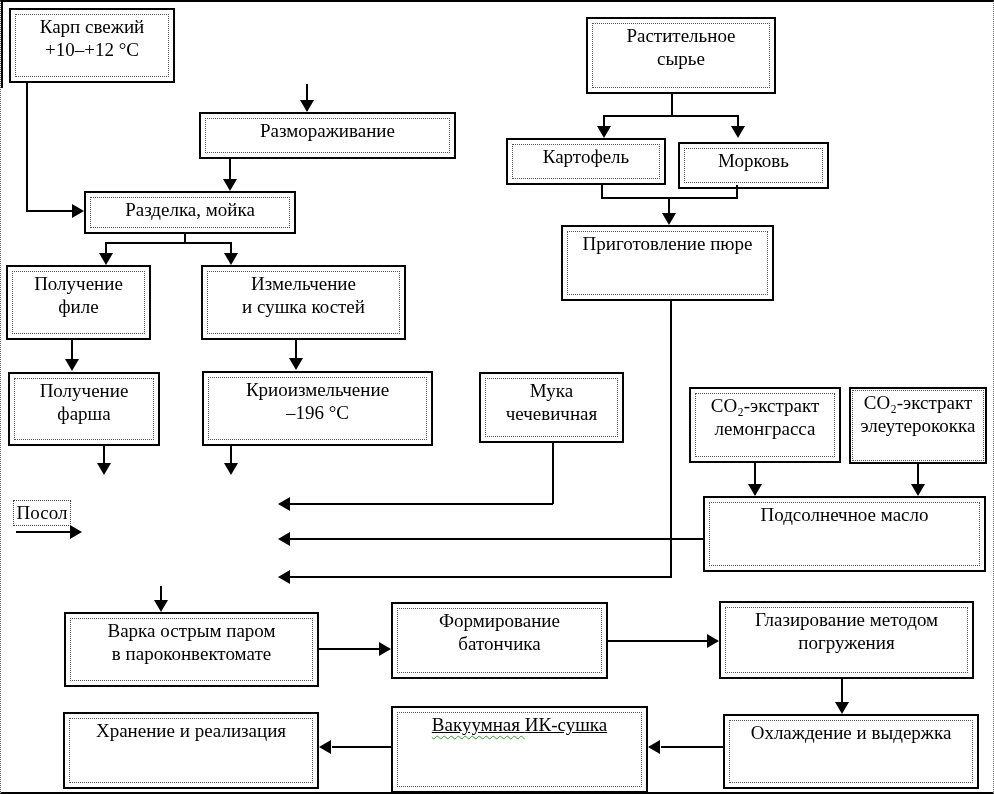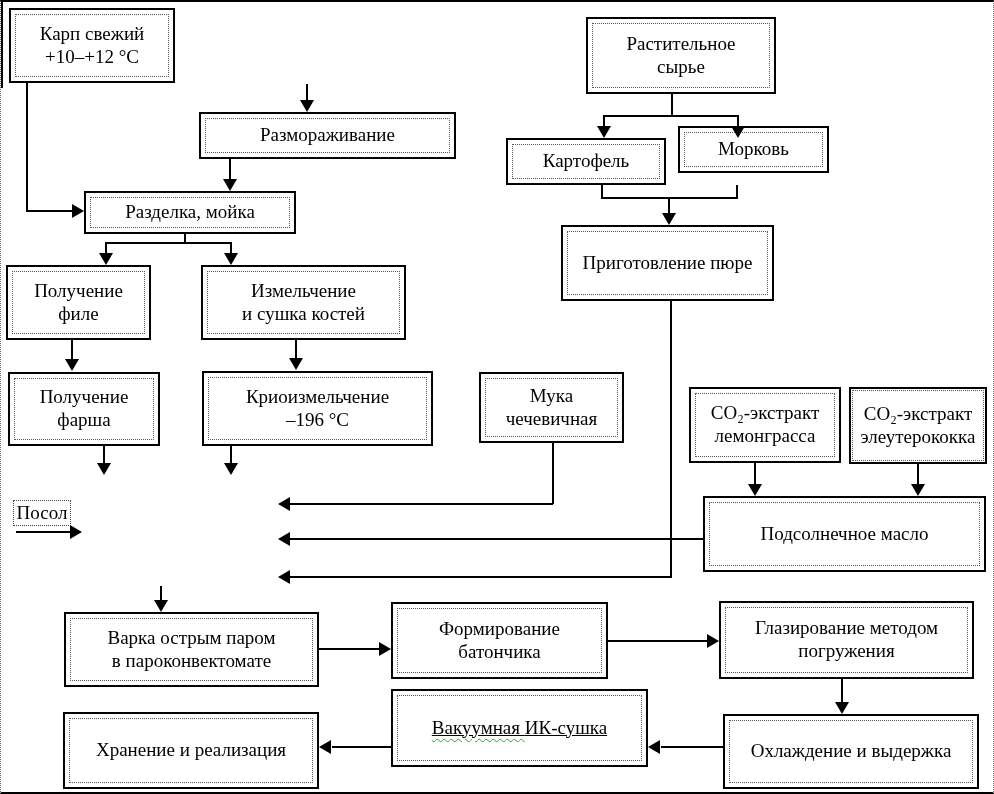--- a/index.html
+++ b/index.html
@@ -4,21 +4,21 @@
 <style>
   html,body{margin:0;padding:0;background:#e8e8e8;}
   #canvas{
     position:relative;width:994px;height:794px;background:#ffffff;
     font-family:"Liberation Serif","DejaVu Serif",serif;color:#000;
     border-top:2px solid #000;border-bottom:2px solid #000;
     border-left:1px dotted #666;border-right:1px dotted #666;
     box-sizing:border-box;overflow:hidden;
   }
   .box{position:absolute;border:2px solid #000;background:#fff;box-sizing:border-box;}
-  .inner{position:absolute;inset:4px;border:1px dotted #555;display:flex;align-items:center;justify-content:center;text-align:center;padding:1px;}
+  .inner{position:absolute;inset:4px;border:1px dotted #555;display:flex;justify-content:center;text-align:center;padding:1px;}
   .inner-tight{inset:1px;}
   .lbl{white-space:pre-line;font-size:19px;line-height:1.2;}
   .box-dotted{position:absolute;border:1px dotted #444;background:#fff;box-sizing:border-box;display:flex;align-items:center;justify-content:center;text-align:center;}
   .vl{position:absolute;width:2px;background:#000;}
   .hl{position:absolute;height:2px;background:#000;}
   .ad{position:absolute;width:0;height:0;border-left:7px solid transparent;border-right:7px solid transparent;border-top:12px solid #000;}
   .ar{position:absolute;width:0;height:0;border-top:7px solid transparent;border-bottom:7px solid transparent;border-left:12px solid #000;}
   .al{position:absolute;width:0;height:0;border-top:7px solid transparent;border-bottom:7px solid transparent;border-right:12px solid #000;}
   .underline{text-decoration:underline;}
   .spell{text-decoration:underline wavy #33a02c 1px;text-underline-offset:4px;}
@@ -74,21 +74,21 @@
     <div class="inner">
         <div class="lbl">Растительное
 сырье</div>
       </div>
   </div>
   <div class="box" style="left:505px;top:136px;width:160px;height:47px">
     <div class="inner">
         <div class="lbl">Картофель</div>
       </div>
   </div>
-  <div class="box" style="left:677px;top:124px;width:151px;height:47px">
+  <div class="box" style="left:677px;top:140px;width:151px;height:47px">
     <div class="inner">
         <div class="lbl">Морковь</div>
       </div>
   </div>
   <div class="box" style="left:560px;top:223px;width:213px;height:76px">
     <div class="inner">
         <div class="lbl">Приготовление пюре</div>
       </div>
   </div>
   <div class="box" style="left:478px;top:370px;width:145px;height:71px">
@@ -132,21 +132,21 @@
     <div class="inner">
         <div class="lbl">Глазирование методом
 погружения</div>
       </div>
   </div>
   <div class="box" style="left:722px;top:712px;width:256px;height:75px">
     <div class="inner">
         <div class="lbl">Охлаждение и выдержка</div>
       </div>
   </div>
-  <div class="box" style="left:390px;top:687px;width:257px;height:78px">
+  <div class="box" style="left:390px;top:704px;width:257px;height:87px">
     <div class="inner">
       <div class="lbl underline"><span class="spell">Вакуумная </span><span>ИК-сушка</span></div>
     </div>
   </div>
   <div class="box" style="left:62px;top:710px;width:256px;height:77px">
     <div class="inner">
         <div class="lbl">Хранение и реализация</div>
       </div>
   </div>
 

